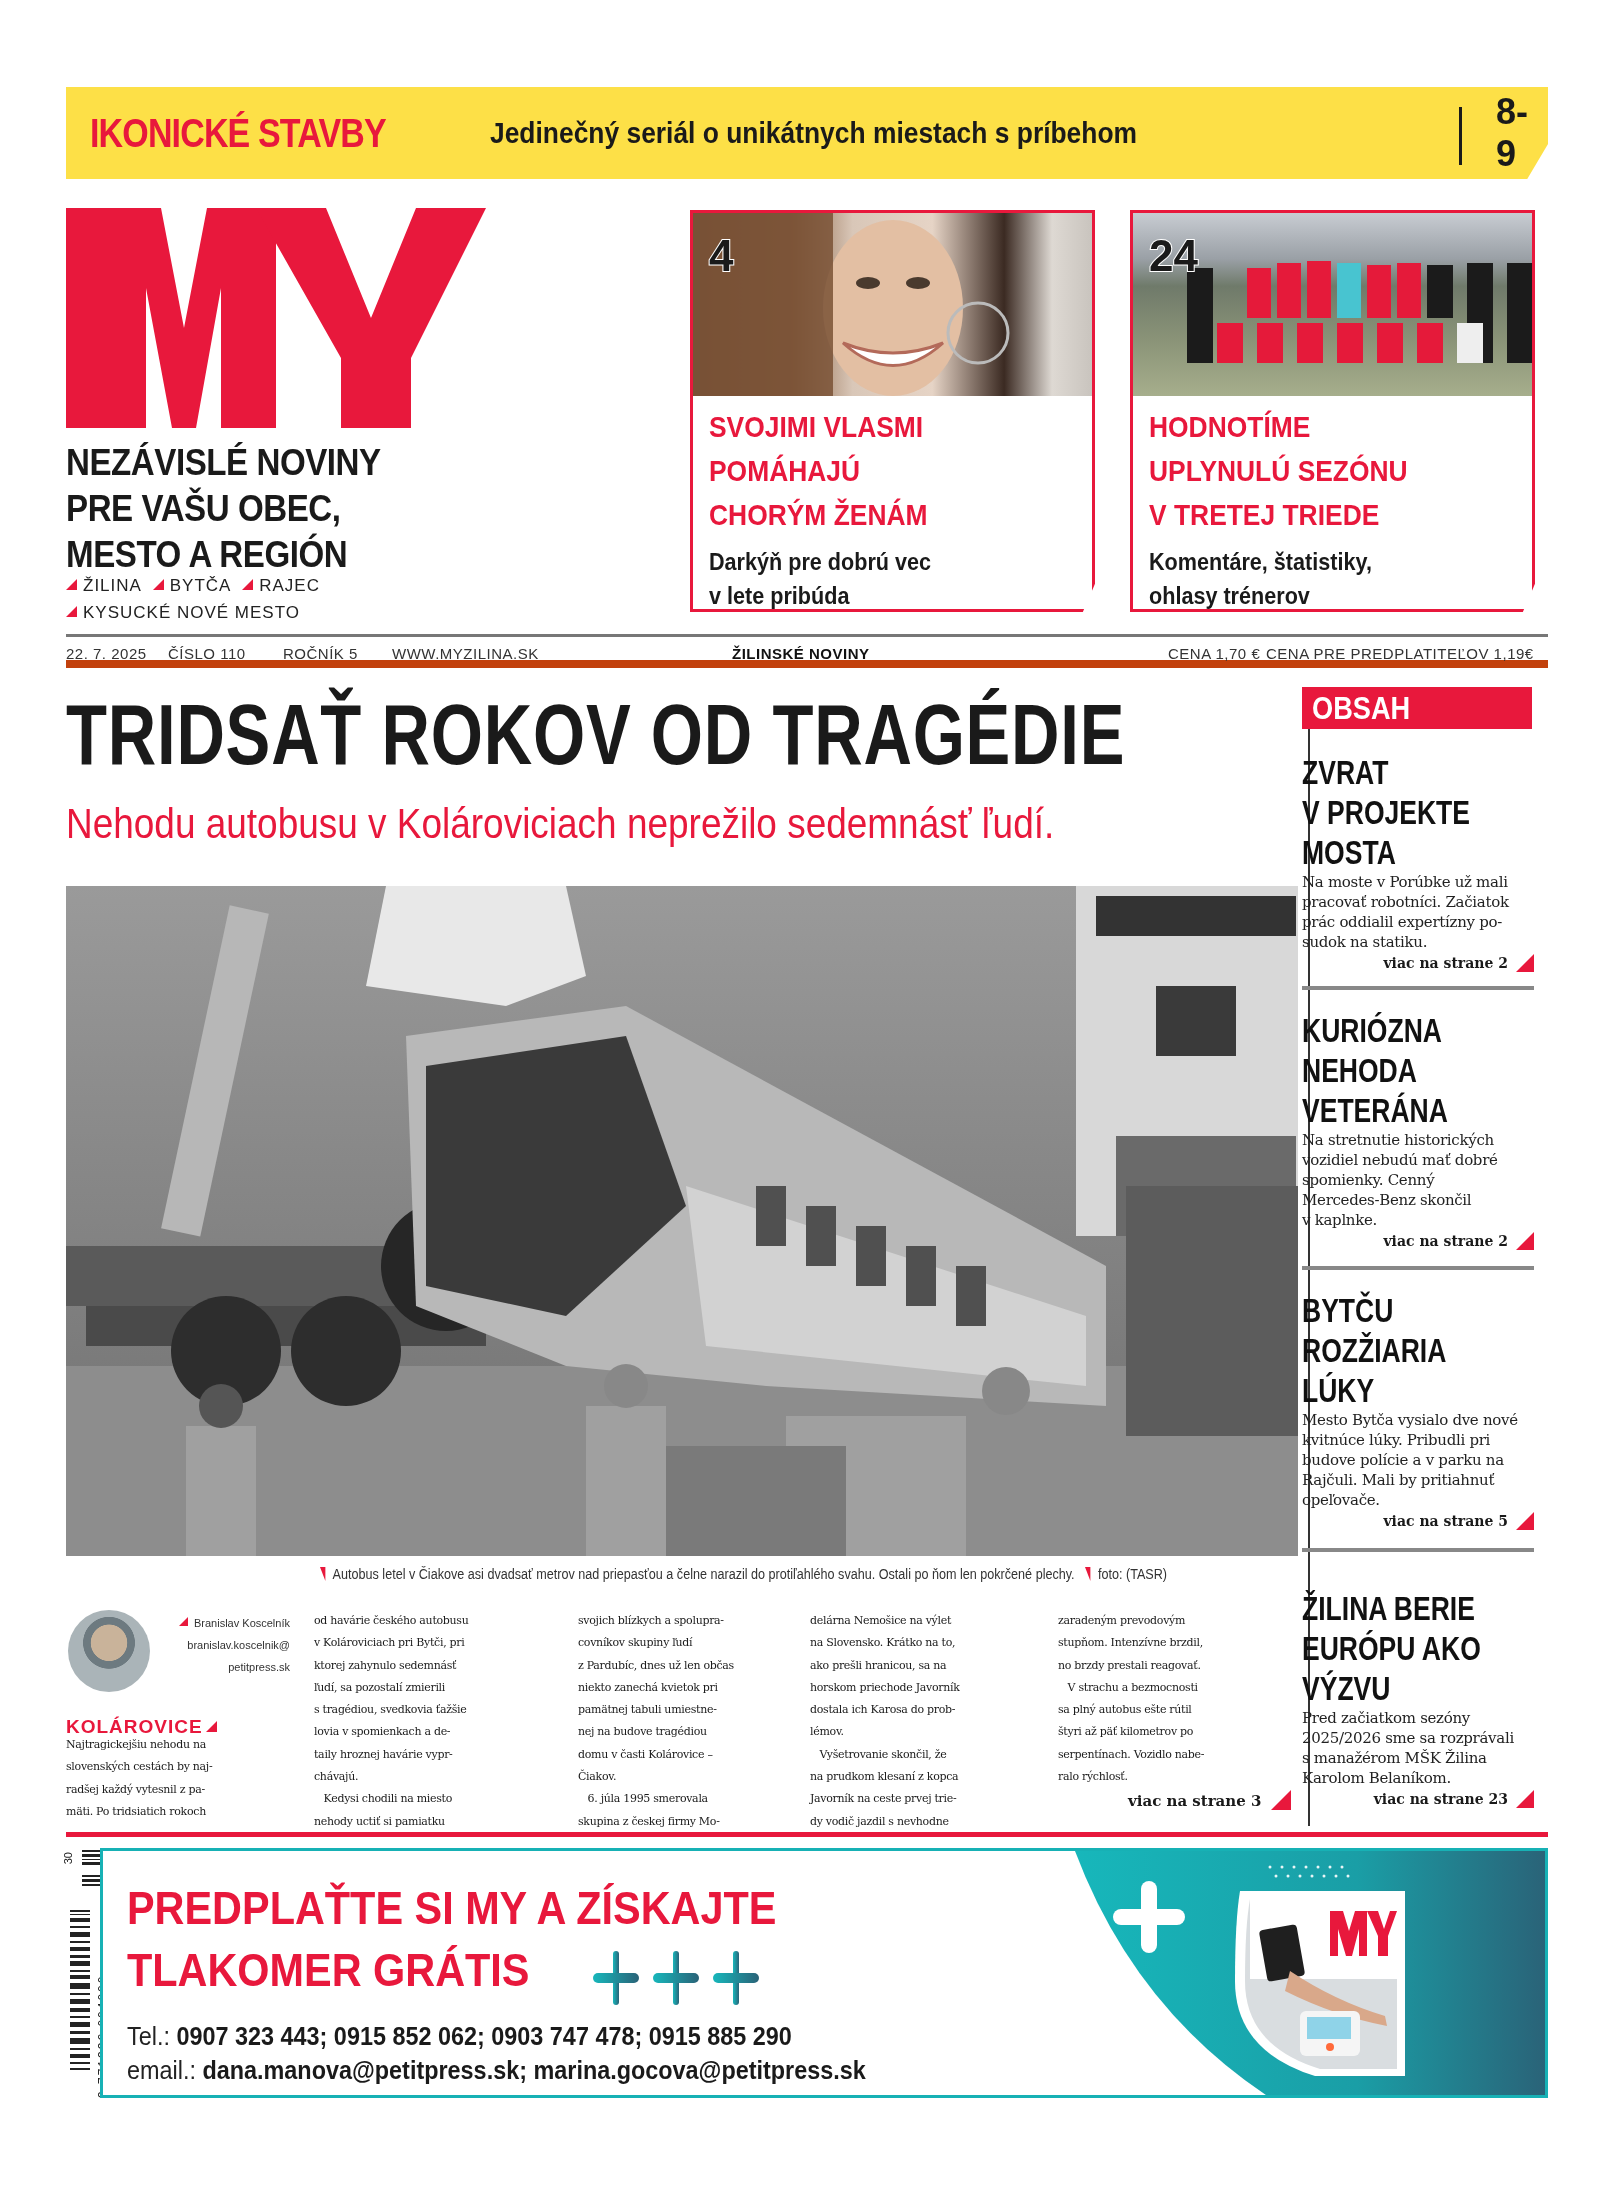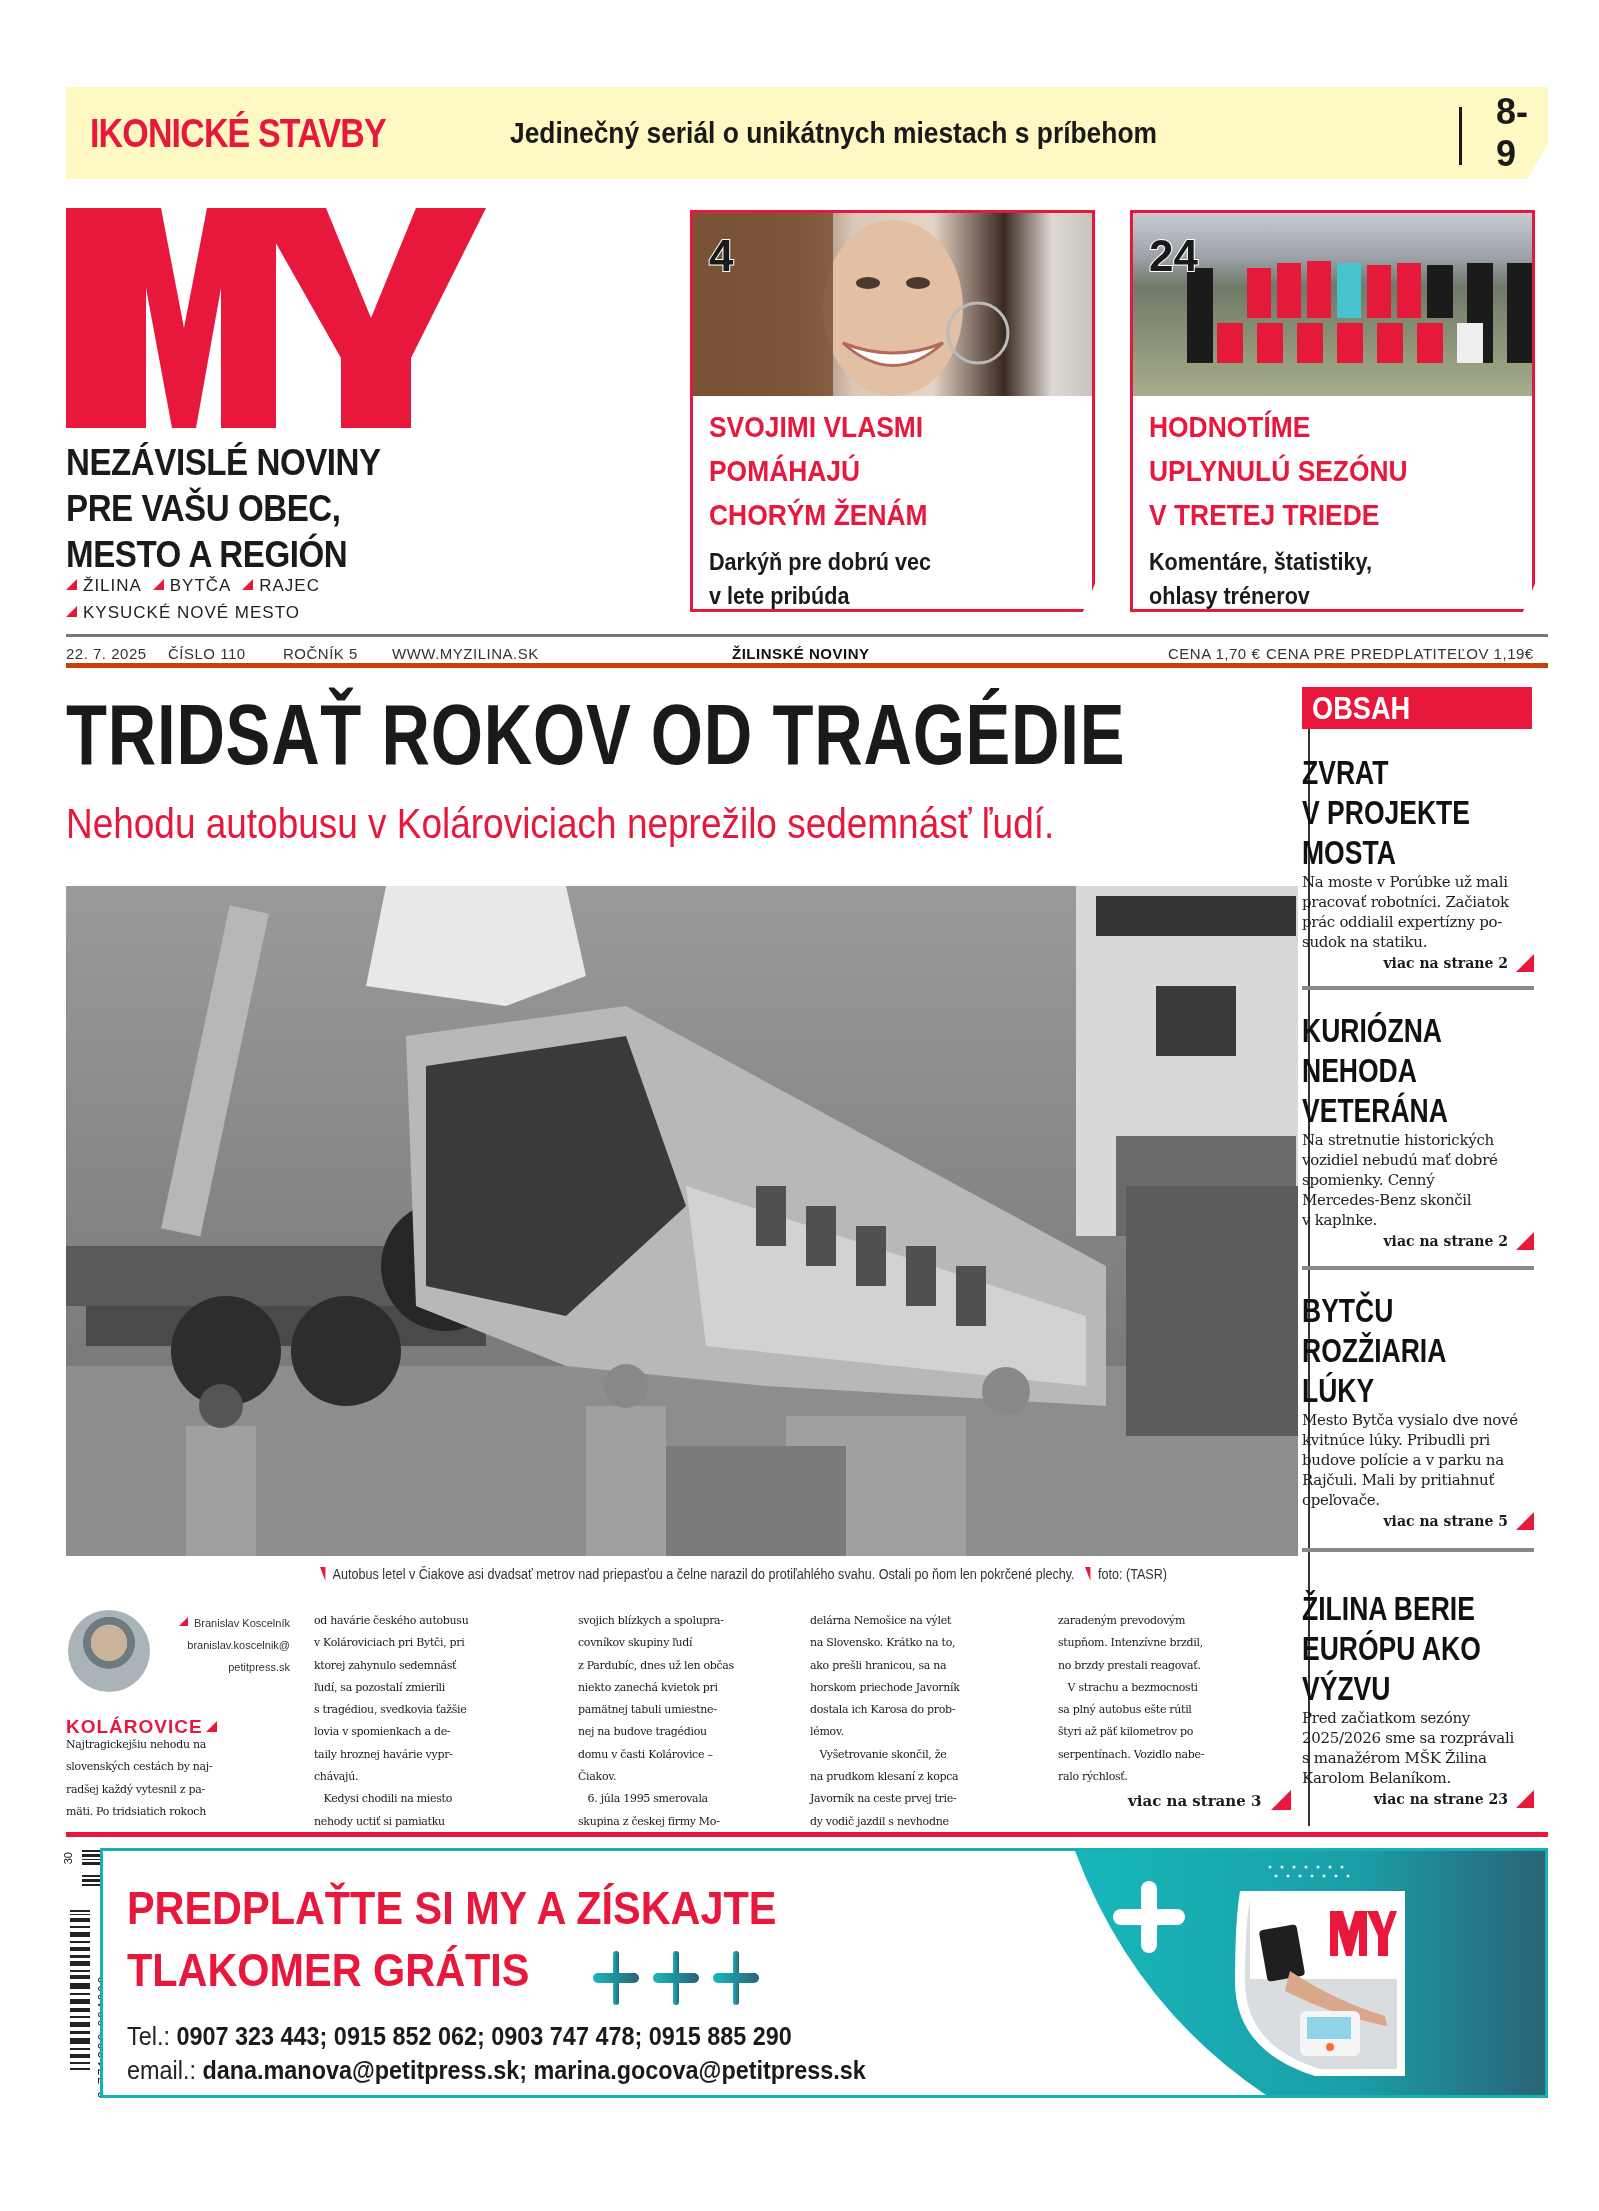--- a/index.html
+++ b/index.html
@@ -1,22 +1,22 @@
 <!DOCTYPE html>
 <html><head>
 <meta charset="utf-8">
 <style>
   * { box-sizing: border-box; margin: 0; padding: 0; }
   html, body { width: 1599px; height: 2211px; background: #fff; overflow: hidden; }
   body { position: relative; font-family: "Liberation Sans", sans-serif; color: #1a1a1a; }
   .abs { position: absolute; }
 
   
-  #banner { left: 66px; top: 87px; width: 1482px; height: 92px; background: #fef9c3;
-    clip-path: polygon(0 0, 100% 0, 100% 62%, 98.6% 100%, 0 100%); display: flex; align-items: center; gap: 20px; }
+  #banner { left: 66px; top: 87px; width: 1482px; height: 92px; background: #fde047;
+    clip-path: polygon(0 0, 100% 0, 100% 62%, 98.6% 100%, 0 100%); display: flex; align-items: center; }
   #banner .b1 { margin-left: 24px; font-size: 40px; font-weight: bold; color: #e8183c; letter-spacing: -1px; transform: scaleX(0.85); transform-origin: left; width: 420px; white-space: nowrap; }
   #banner .b2 { margin-left: -20px; font-size: 30px; font-weight: bold; color: #1a1a1a; transform: scaleX(0.88); transform-origin: left; white-space: nowrap; width: 820px; }
   #banner .sep { position: absolute; left: 1393px; top: 20px; width: 3px; height: 58px; background: #1a1a1a; }
   #banner .b3 { position: absolute; left: 1430px; font-size: 36px; font-weight: bold; }
 
   
   #logo { left: 66px; top: 208px; width: 420px; height: 220px; }
   #tagline { left: 66px; top: 440px; font-size: 36px; font-weight: bold; line-height: 46px; letter-spacing: -0.5px; }
   #tagline div { transform: scaleX(0.92); transform-origin: left; white-space: nowrap; }
   #regions { left: 66px; top: 572px; font-size: 17px; line-height: 27px; letter-spacing: 1px; color: #222; }
@@ -24,21 +24,21 @@
 
   
   .teaser { top: 210px; width: 405px; height: 402px; border: 3px solid #e8183c;
     clip-path: polygon(0 0, 100% 0, 100% 93%, 97% 100%, 0 100%); background:#fff; }
   .teaser .photo { position: absolute; left: 0; top: 0; right: 0; height: 183px; overflow: hidden; }
   .teaser .num { position: absolute; left: 16px; top: 18px; font-size: 44px; font-weight: bold; color: #1a1a1a; -webkit-text-stroke: 2px #fff; paint-order: stroke fill; }
   .teaser .head { position: absolute; left: 16px; top: 192px; font-size: 30px; font-weight: bold; color: #e8183c; line-height: 44px; transform: scaleX(0.88); transform-origin: left; white-space: nowrap; }
   .teaser .sub { position: absolute; left: 16px; top: 332px; font-size: 24px; font-weight: bold; line-height: 34px; transform: scaleX(0.9); transform-origin: left; white-space: nowrap; }
 
   
-  #folio { left: 66px; top: 634px; width: 1482px; height: 34px; border-top: 3px solid #777; border-bottom: 5px solid #c2410c; font-size: 15px; letter-spacing: 0.5px; color: #333; }
+  #folio { left: 66px; top: 634px; width: 1482px; height: 34px; border-top: 3px solid #777; border-bottom: 8px solid #c2410c; font-size: 15px; letter-spacing: 0.5px; color: #333; }
   #folio span { position: absolute; top: 8px; white-space: nowrap; }
 
   
   #headline { left: 66px; top: 684px; font-size: 86px; font-weight: bold; letter-spacing: 1px; color: #1a1a1a; transform: scaleX(0.78); transform-origin: left; white-space: nowrap; line-height: 100px; }
   #subhead { left: 66px; top: 800px; font-size: 42px; color: #e8183c; transform: scaleX(0.88); transform-origin: left; white-space: nowrap; font-weight: normal; }
   #vrule { left: 1308px; top: 688px; width: 2px; height: 1138px; background: #333; }
 
   
   #photo { left: 66px; top: 886px; width: 1232px; height: 670px; overflow: hidden; background: #888; }
   #caption { left: 320px; top: 1566px; font-size: 14px; color: #333; white-space: nowrap; transform: scaleX(0.9); transform-origin: left; }

